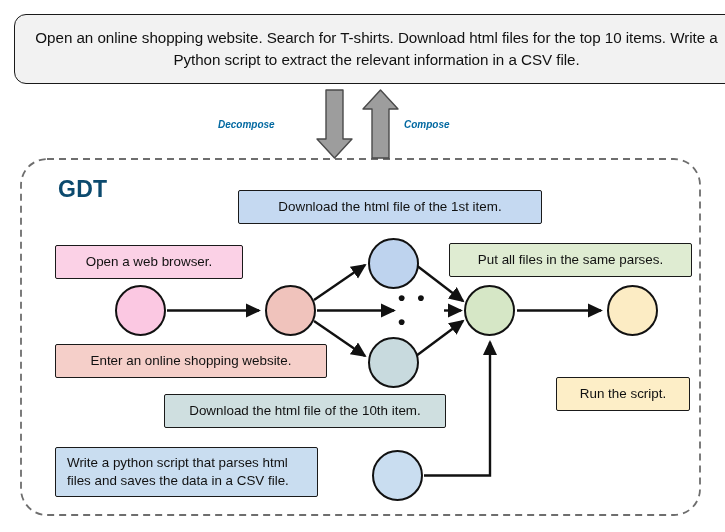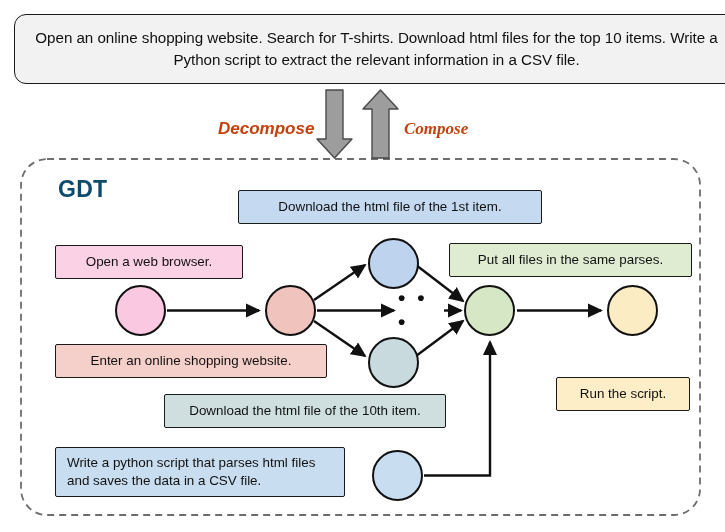--- a/index.html
+++ b/index.html
@@ -37,28 +37,28 @@
   #task-text {
     font-size: 15.2px;
     color: #111111;
     text-align: center;
     line-height: 1.48;
     letter-spacing: -0.05px;
   }
 
   
   .flow-label {
-    font-size: 17px;
+    font-size: 10px;
     font-weight: bold;
     font-style: italic;
-    color: #c2410c;
+    color: #0369a1;
     white-space: nowrap;
   }
   #decompose-label { left: 218px; top: 119px; }
-  #compose-label  { left: 404px; top: 119px; font-family: Liberation Serif, serif; }
+  #compose-label  { left: 404px; top: 119px; }
 
   
   #gdt-label {
     left: 58px; top: 176px;
     font-size: 23px;
     font-weight: bold;
     color: #0c4a6e;
     letter-spacing: 0.3px;
   }
 
@@ -98,21 +98,21 @@
   #note-download-10th {
     left: 164px; top: 394px; width: 282px; height: 34px;
     background: #cfdfe0;
   }
   #note-run-script {
     left: 556px; top: 345px; width: 134px; height: 34px;
     background: #fdeec7;
     margin-top: 32px;
   }
   #note-write-script {
-    left: 55px; top: 447px; width: 290px; height: 50px;
+    left: 55px; top: 447px; width: 263px; height: 50px;
     background: #c9ddf0;
     padding: 16px 11px;
     justify-content: flex-start;
   }
 
   
   .node {
     border-radius: 50%;
     border: 2.6px solid #111111;
   }

